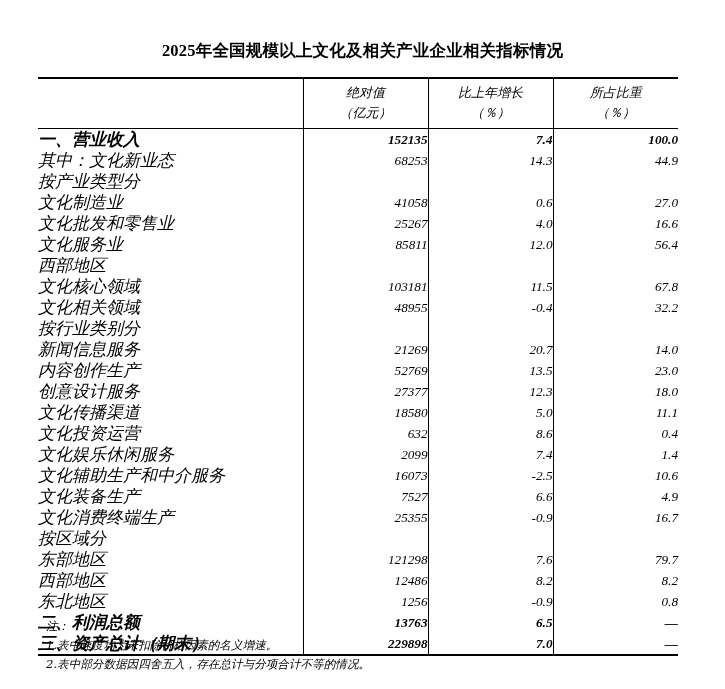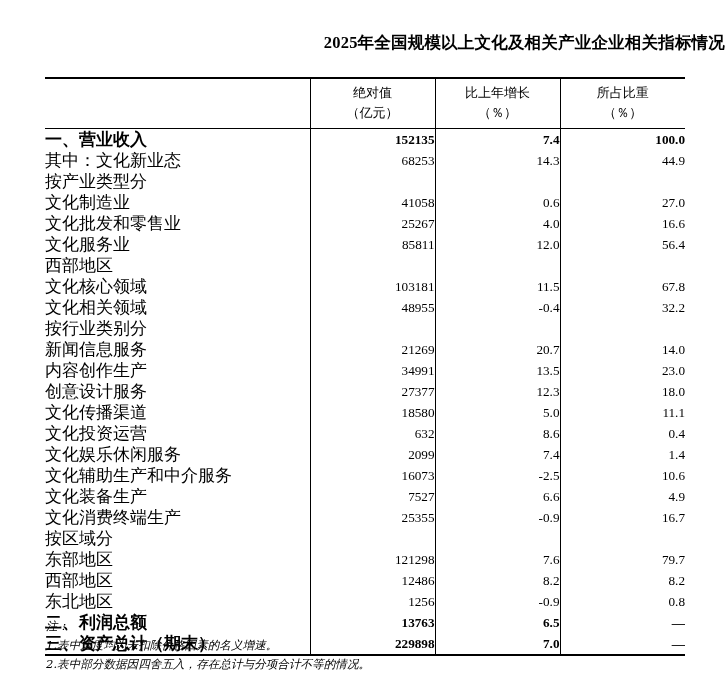--- a/index.html
+++ b/index.html
@@ -15,33 +15,34 @@
     overflow: hidden;
     position: relative;
   }
   #page {
     width: 725px;
     height: 689px;
     position: relative;
     box-sizing: border-box;
   }
   .title {
-    text-align: right;
+    text-align: center;
     font-family: "Liberation Serif", "DejaVu Serif", serif;
     font-weight: bold;
     font-size: 16.5px;
     letter-spacing: 0.2px;
-    padding-top: 32px;
+    padding-top: 40px;
     color: #000;
   }
   .table-wrap {
     position: absolute;
-    left: 45px;
+    left: 38px;
     top: 77px;
     width: 640px;
+    font-style: italic;
   }
   table.stat {
     border-collapse: collapse;
     width: 640px;
     table-layout: fixed;
     font-size: 12.6px;
   }
   table.stat td, table.stat th {
     padding: 0;
     margin: 0;
@@ -206,21 +207,21 @@
             <td class="num vsep"></td>
           </tr>
           <tr class="data-row">
             <td class="lbl ind2">新闻信息服务</td>
             <td class="num vsep">21269</td>
             <td class="num vsep">20.7</td>
             <td class="num vsep">14.0</td>
           </tr>
           <tr class="data-row">
             <td class="lbl ind2">内容创作生产</td>
-            <td class="num vsep">34991</td>
+            <td class="num vsep">52769</td>
             <td class="num vsep">13.5</td>
             <td class="num vsep">23.0</td>
           </tr>
           <tr class="data-row">
             <td class="lbl ind2">创意设计服务</td>
             <td class="num vsep">27377</td>
             <td class="num vsep">12.3</td>
             <td class="num vsep">18.0</td>
           </tr>
           <tr class="data-row">

